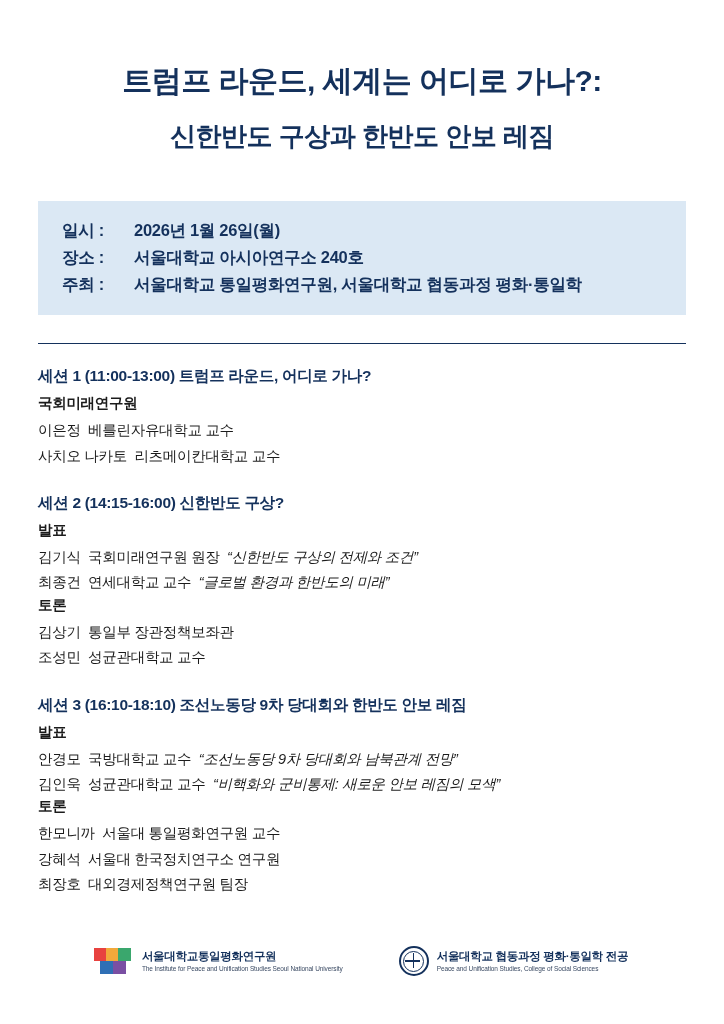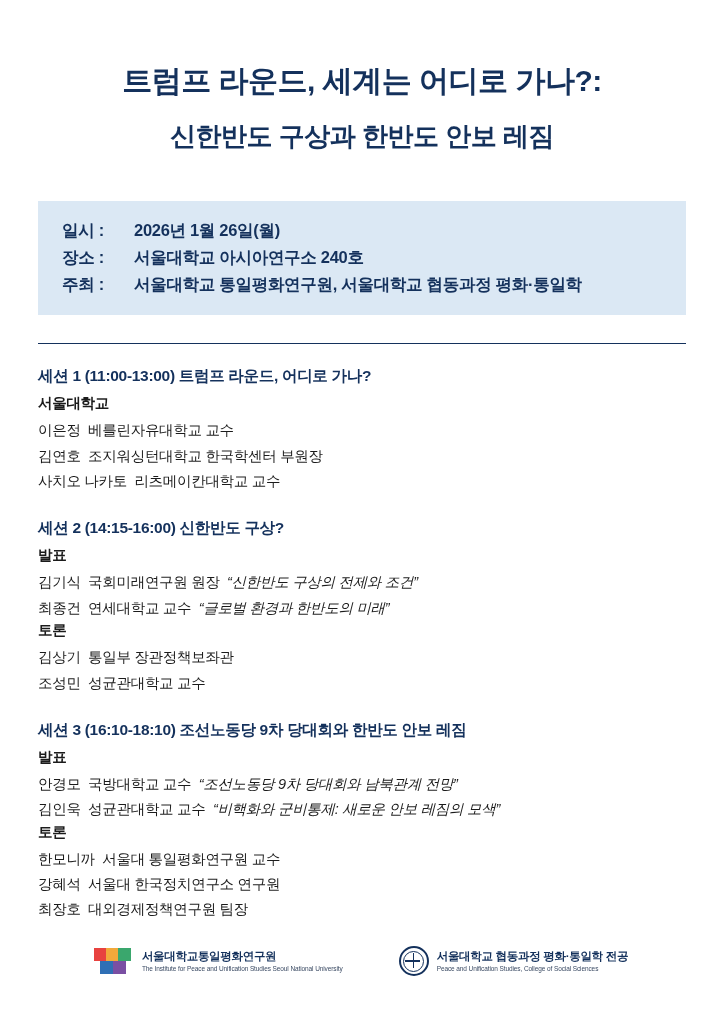--- a/index.html
+++ b/index.html
@@ -212,23 +212,22 @@
       <div class="info-label">주최 :</div>
       <div class="info-value">서울대학교 통일평화연구원, 서울대학교 협동과정 평화·통일학</div>
     </div>
   </div>
 
   <div class="divider"></div>
 
   <div class="sessions" id="sessions">
       <div class="session">
         <div class="session-title">세션 1 (11:00-13:00) 트럼프 라운드, 어디로 가나?</div>
-        <div class="group-label">서울대학교</div>
+        <div class="group-label">국회미래연구원</div>
         <div class="person-row"><span>이은정</span>  <span>베를린자유대학교 교수</span></div>
-        <div class="person-row"><span>김연호</span>  <span>조지워싱턴대학교 한국학센터 부원장</span></div>
         <div class="person-row"><span>사치오 나카토</span>  <span>리츠메이칸대학교 교수</span></div>
       </div>
       <div class="session">
         <div class="session-title">세션 2 (14:15-16:00) 신한반도 구상?</div>
         <div class="group-label">발표</div>
         <div class="person-row"><span>김기식</span>  <span>국회미래연구원 원장</span>  <span class="talk">“신한반도 구상의 전제와 조건”</span></div>
         <div class="person-row"><span>최종건</span>  <span>연세대학교 교수</span>  <span class="talk">“글로벌 환경과 한반도의 미래”</span></div>
         <div class="group-label">토론</div>
         <div class="person-row"><span>김상기</span>  <span>통일부 장관정책보좌관</span></div>
         <div class="person-row"><span>조성민</span>  <span>성균관대학교 교수</span></div>

